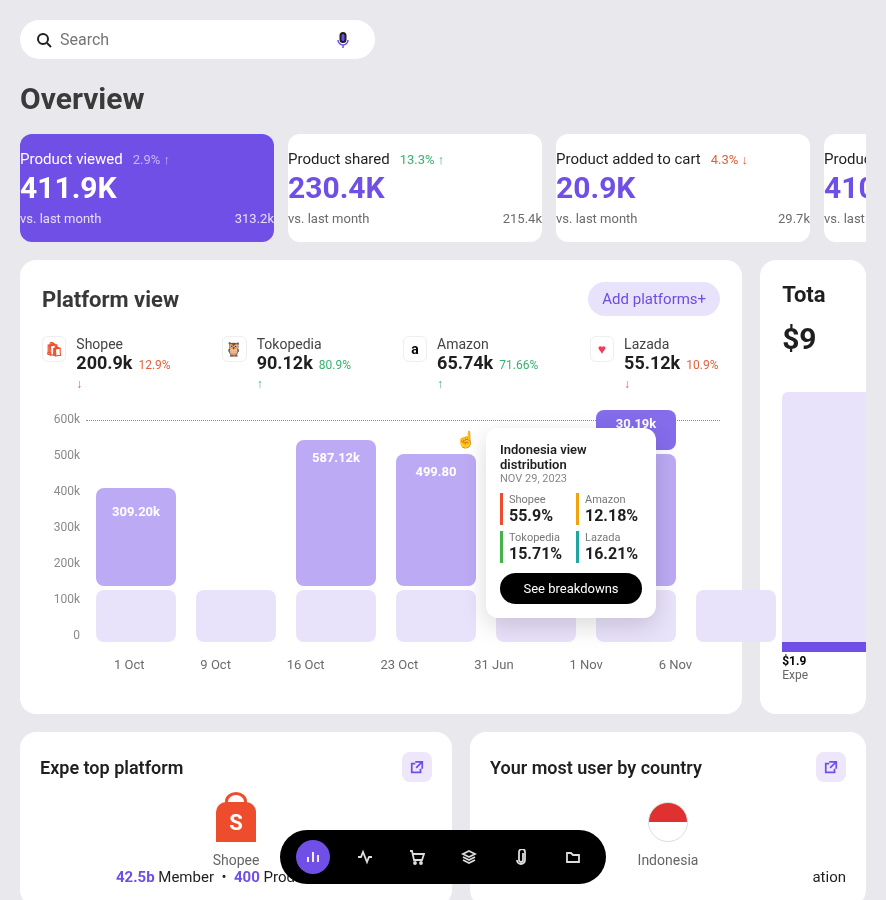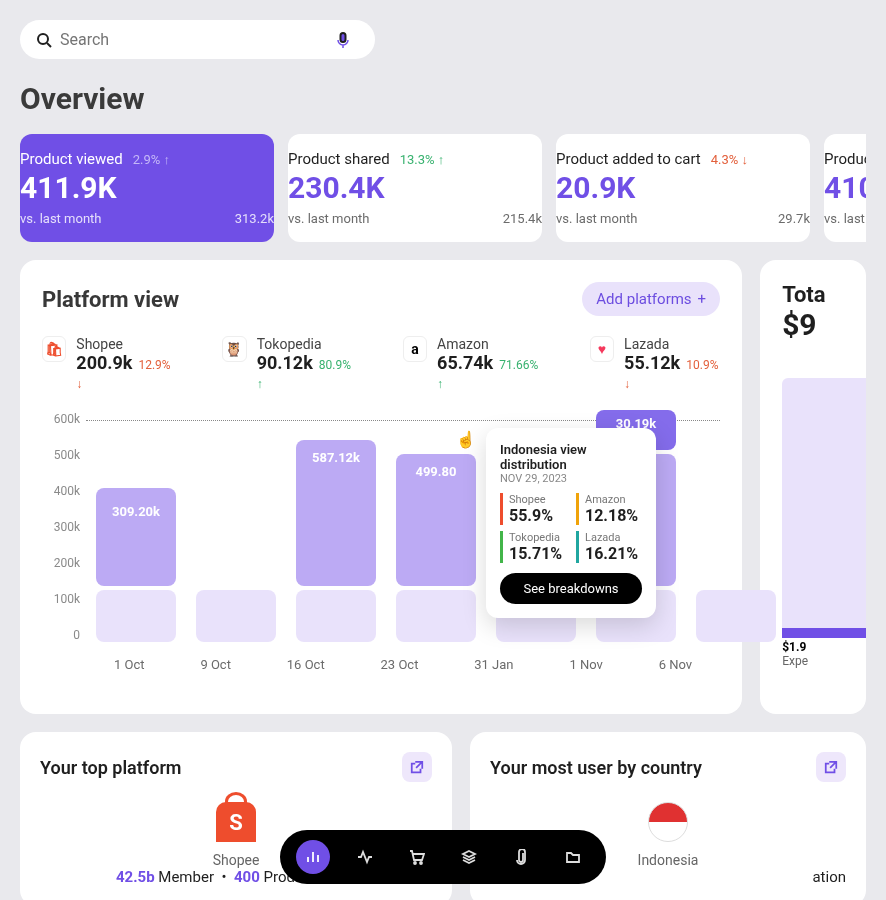--- a/index.html
+++ b/index.html
@@ -19,21 +19,21 @@
 .card.active .delta{color:#c5b8f8}
 .card .big{font-size:30px;font-weight:700;margin:2px 0 6px;color:#704fe6}
 .card.active .big{color:#fff}
 .card .bot{display:flex;justify-content:space-between;font-size:13px;color:#6b6b6b}
 .card.active .bot{color:#e4defb}
 .row2{display:flex;gap:18px}
 .panel{background:#fff;border-radius:16px;padding:22px}
 .pv{width:790px}
 .pv-head{display:flex;justify-content:space-between;align-items:center;margin-bottom:20px}
 .pv-head h2{font-size:22px;font-weight:700;color:#383838}
-.addp{background:#e9e2fb;color:#6c4de0;border:0;border-radius:999px;padding:8px 14px;font-size:15px;display:flex;align-items:center;gap:6px;cursor:pointer}
+.addp{background:#e9e2fb;color:#6c4de0;border:0;border-radius:999px;padding:8px 14px;font-size:15px;display:flex;align-items:center;cursor:pointer}
 .plats{display:flex;gap:50px;margin-bottom:20px}
 .plat{display:flex;gap:10px;align-items:flex-start}
 .logo{width:26px;height:26px;border-radius:6px;display:flex;align-items:center;justify-content:center;font-size:14px;font-weight:700;border:1px solid #eee}
 .logo.shopee{background:#fff;color:#ee4d2d}
 .logo.tokopedia{background:#fff;color:#42b549}
 .logo.amazon{background:#fff;color:#000}
 .logo.lazada{background:#fff;color:#f5385c}
 .plat .nm{font-size:14px;color:#444}
 .plat .val{font-size:18px;font-weight:700;display:inline}
 .plat .d{font-size:12px;margin-left:6px}
@@ -52,21 +52,21 @@
 .dashed{position:absolute;left:0;right:0;border-top:1px dotted #888;top:8px}
 .tooltip{position:absolute;background:#fff;border-radius:12px;box-shadow:0 8px 24px rgba(0,0,0,0.15);padding:14px;width:170px;left:400px;top:16px;z-index:5}
 .tooltip .t-title{font-size:13px;font-weight:600}
 .tooltip .t-date{font-size:11px;color:#888;margin-bottom:8px}
 .tooltip .t-grid{display:grid;grid-template-columns:1fr 1fr;gap:6px 10px;margin-bottom:10px}
 .tooltip .t-item{border-left:3px solid;padding-left:6px}
 .tooltip .t-item .lbl{font-size:11px;color:#777}
 .tooltip .t-item .pct{font-size:16px;font-weight:700}
 .tooltip button{width:100%;background:#000;color:#fff;border:0;border-radius:999px;padding:8px;font-size:13px;cursor:pointer}
 .side{width:160px;overflow:hidden}
-.side h2{font-size:22px;font-weight:700;}
+.side h2{font-size:22px;font-weight:700;margin-bottom:14px}
 .side .amt{font-size:30px;font-weight:700}
 .side .sbar{margin-top:36px;height:260px;background:#e9e2fb;border-radius:6px;width:120px;position:relative}
 .side .sbar .fill{position:absolute;bottom:0;left:0;right:0;height:10px;background:#704fe6}
 .side .sbtm{position:absolute;bottom:-30px;font-size:12px;color:#666}
 .row3{display:flex;gap:18px;margin-top:18px}
 .card3{background:#fff;border-radius:16px;padding:20px;flex:1;min-width:0}
 .card3 .h{display:flex;justify-content:space-between;align-items:center;margin-bottom:20px}
 .card3 h3{font-size:18px;font-weight:600}
 .open{background:#eee7fb;border-radius:8px;width:30px;height:30px;display:flex;align-items:center;justify-content:center;cursor:pointer}
 .open svg{width:14px;height:14px;stroke:#704fe6;stroke-width:2;fill:none}
@@ -220,21 +220,21 @@
           <div class="seg bot" style="height:52px"></div>
         </div>
         <div class="bar-group" style="left:610px">
           <div class="seg bot" style="height:52px"></div>
         </div>
         <div class="xaxis">
           <span>1 Oct</span>
             <span>9 Oct</span>
             <span>16 Oct</span>
             <span>23 Oct</span>
-            <span>31 Jan</span>
+            <span>31 Jun</span>
             <span>1 Nov</span>
             <span>6 Nov</span>
         </div>
 
         <div class="tooltip">
           <div class="t-title">Indonesia view distribution</div>
           <div class="t-date">NOV 29, 2023</div>
           <div class="t-grid">
             <div class="t-item" style="border-color:#ee4d2d">
                 <div class="lbl">Shopee</div>
@@ -268,21 +268,21 @@
           <div style="font-weight:700;color:#000">$1.9</div>
           <div>Expe</div>
         </div>
     </div>
   </div>
 </div>
 
 <div class="row3">
   <div class="card3" style="flex:0 0 432px">
     <div class="h">
-        <h3>Your top platform</h3>
+        <h3>Expe top platform</h3>
         <div class="open">
           <svg viewBox="0 0 16 16">
             <path d="M6 2h8v8M14 2L7 9M6 4H2v10h10v-4"></path>
           </svg>
         </div>
       </div>
     <div class="centered">
       <div class="shopee-big">S</div>
       <div class="nm">Shopee</div>
       <div class="stats"><span class="hl">42.5b</span><span> Member</span>&nbsp;&nbsp;<span>•</span>&nbsp;&nbsp;<span class="hl">400</span><span> Product listed</span></div>

